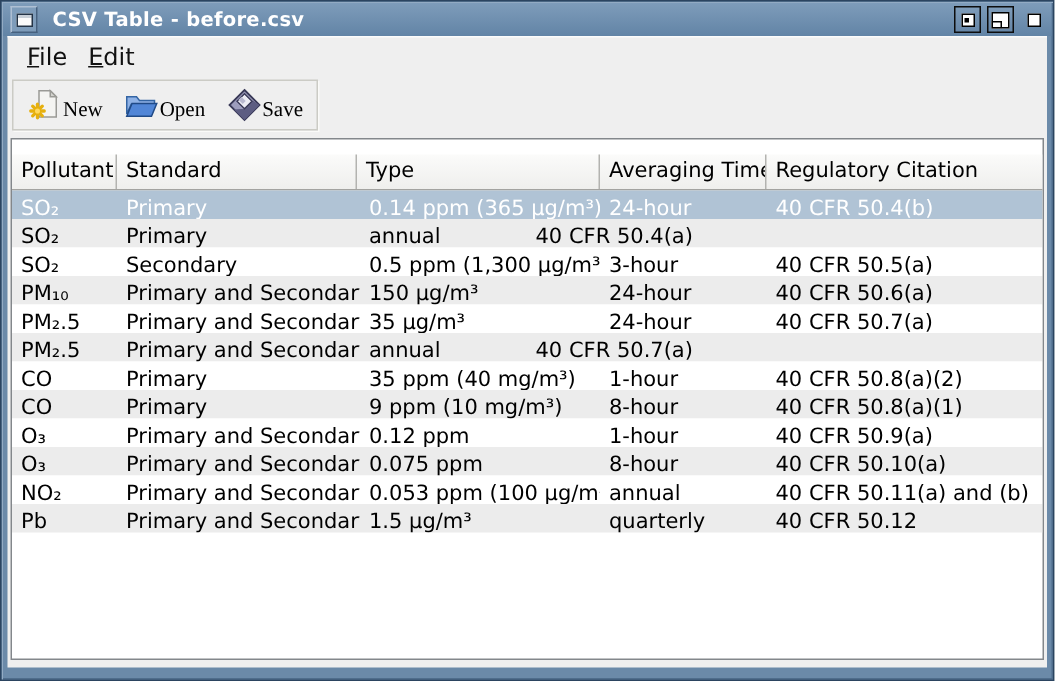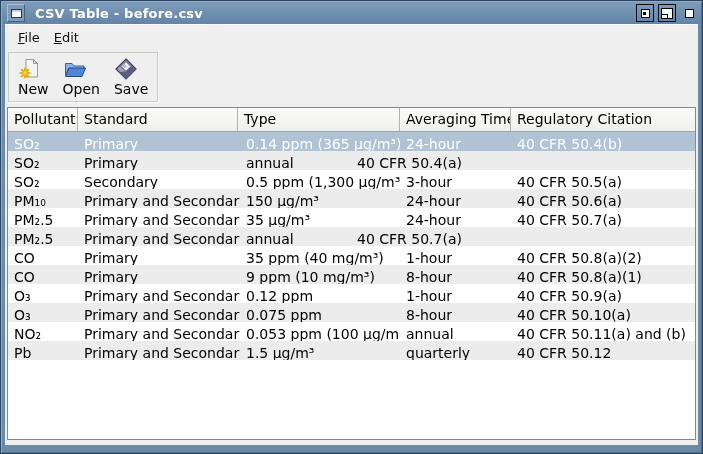--- a/index.html
+++ b/index.html
@@ -44,43 +44,43 @@
   .glyph-maximize .sub{position:absolute;left:-1px;bottom:-1px;width:7px;height:5px;
     background:#fff;border:1px solid #000;}
   .glyph-close{width:9px;height:9px;background:#fff;border:1px solid #000;}
 
   
   .client{
     flex:1 1 auto;min-height:0;display:flex;flex-direction:column;
     background:#efefef;border-top:1px solid #fbfbfb;
   }
 
-  .menubar{flex:0 0 24px;display:flex;align-items:center;padding-left:6px;font-size:13px;color:#111;}
+  .menubar{flex:0 0 24px;display:flex;align-items:center;padding-left:6px;font-size:16px;color:#111;}
   .menu-item{padding:3px 7px;cursor:default;}
   .menu-item::first-letter{text-decoration:underline;}
 
   .toolbar-frame{
     margin:3px 0 0 3px;width:fit-content;
     border:1px solid #cbcbc5;box-shadow:1px 1px 0 #fafaf8;
     display:flex;gap:8px;padding:3px 6px;
   }
-  .tool-btn{display:flex;flex-direction:column;align-items:flex-start;padding:1px 3px;cursor:pointer;}
+  .tool-btn{display:flex;flex-direction:row;align-items:flex-end;padding:1px 3px;cursor:pointer;font-family:Liberation Serif, serif;}
   .tool-icon{width:24px;height:24px;display:block;}
   .tool-label{font-size:14px;color:#000;line-height:16px;}
 
   
   .table-frame{
     flex:1 1 auto;min-height:0;
     margin:5px 2px 5px 2px;
     border:1px solid #83878b;
     background:#ffffff;
     overflow:hidden;display:flex;flex-direction:column;
   }
   .thead{flex:0 0 24px;display:flex;background:linear-gradient(#fbfbfa,#efefed);
-    border-bottom:1px solid #a3a3a0;}
+    border-bottom:1px solid #a3a3a0;margin-top:10px;}
   .th{font-size:14px;color:#000;line-height:23px;padding-left:6px;
     border-right:1px solid #b3b3b0;white-space:nowrap;overflow:hidden;cursor:default;}
   .th:last-child{border-right:none;}
   .tbody{flex:1 1 auto;}
   .row{display:flex;height:19px;background:#ffffff;}
   .row.alt{background:#ececec;}
   .row.selected{background:#b0c3d5;color:#ffffff;}
   .cell{font-size:14px;line-height:25px;padding-left:6px;white-space:nowrap;overflow:hidden;}
   .c0{width:70px;flex:0 0 70px;}
   .c1{width:162px;flex:0 0 162px;}

